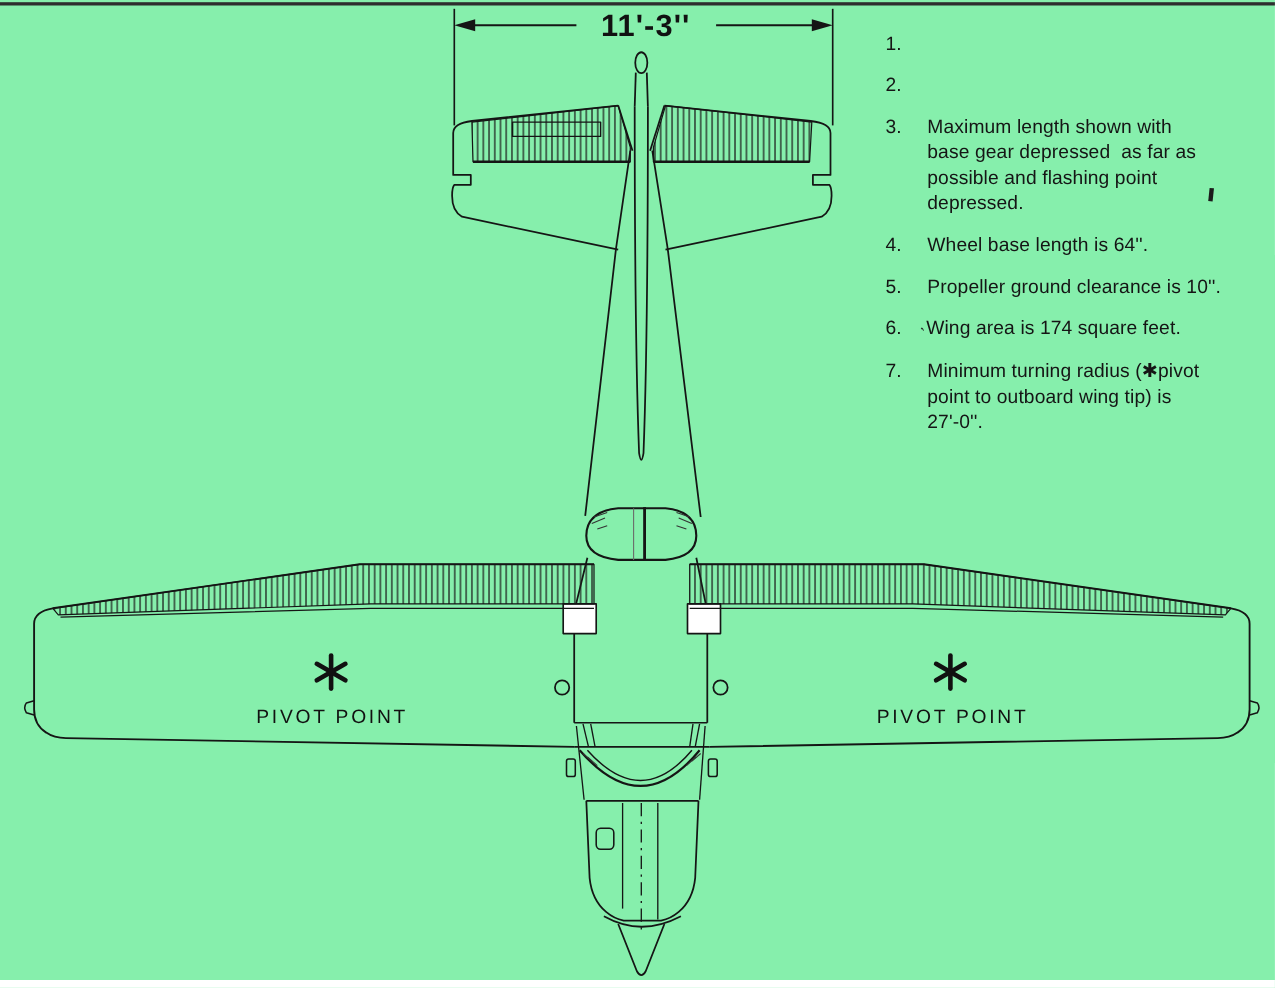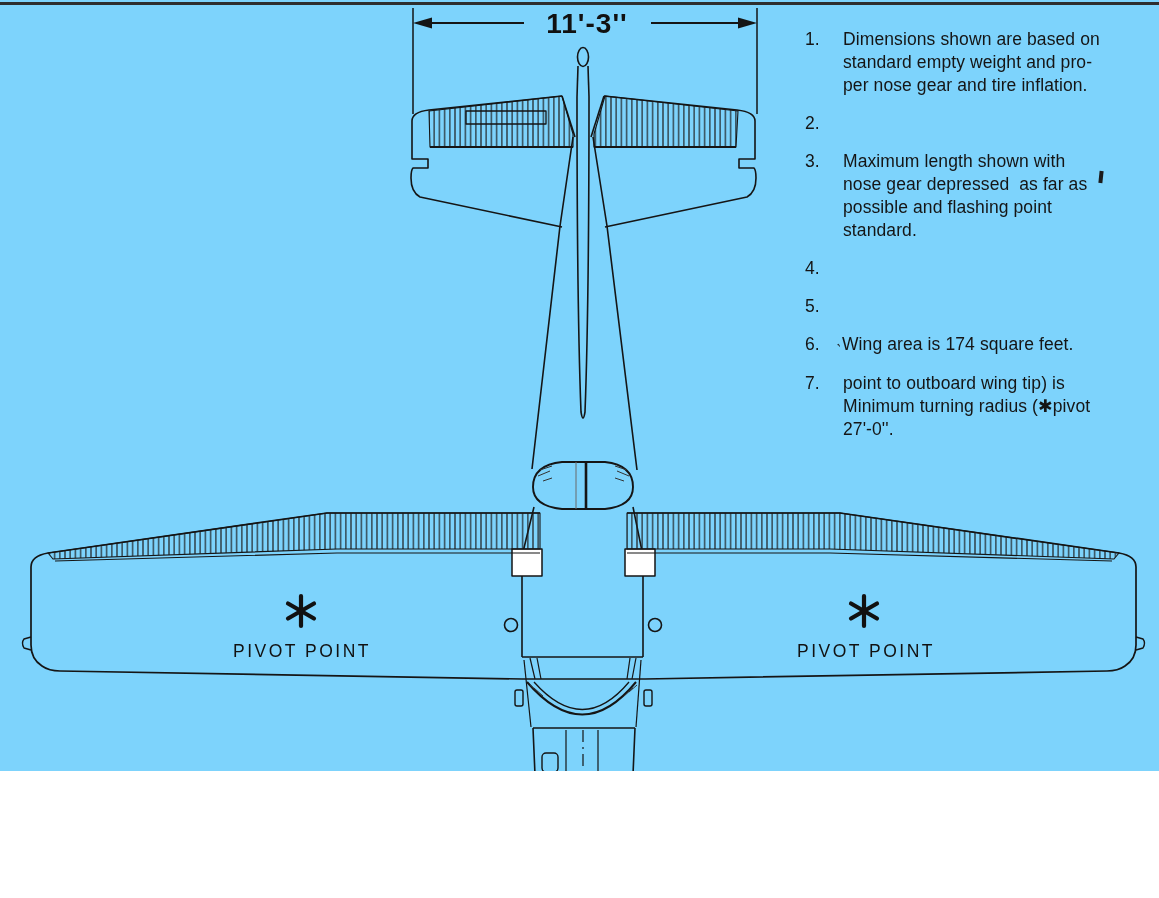--- a/index.html
+++ b/index.html
@@ -1,16 +1,16 @@
 <!DOCTYPE html>
 <html><head>
 <meta charset="utf-8">
 <style>
   html,body{margin:0;padding:0;background:#fff;}
-  #page{position:relative;width:1159px;height:771px;background:#7dd3fc;overflow:hidden;
+  #page{position:relative;width:1159px;height:891px;background:#86efac;overflow:hidden;
         font-family:"Liberation Sans","DejaVu Sans",sans-serif;color:#151515;}
   
   .top-rule{position:absolute;left:0;top:2px;width:1159px;height:3px;background:#2e2e2e;}
   .bottom-rule{position:absolute;left:0;top:893px;width:1159px;height:5px;background:#0e0e0e;}
   .bottom-rule-cap{position:absolute;left:0;top:894px;width:128px;height:3px;background:#565656;}
   .edge-speck{position:absolute;left:1099px;top:171px;width:4px;height:12px;background:#1b1b1b;transform:rotate(6deg);}
   
   #notes{position:absolute;left:805px;top:20px;width:350px;}
   .note{display:flex;margin-bottom:15px;}
   .note:first-child{margin-top:8px;}
@@ -158,55 +158,56 @@
         <line x1="851" y1="603.5" x2="877" y2="618.5"></line>
         <line x1="877" y1="603.5" x2="851" y2="618.5"></line>
       </g>
       <text class="pivot-label" x="866" y="657" text-anchor="middle">PIVOT POINT</text>
     </g>
   </svg>
 
   <div id="notes">
       <div class="note">
         <div class="note-num">1.</div>
-        <div class="note-body">
-          <div class="note-line">Dimensions shown are based on</div>
-          <div class="note-line">standard empty weight and pro-</div>
-          <div class="note-line">per nose gear and tire inflation.</div>
-        </div>
       </div>
       <div class="note">
         <div class="note-num">2.</div>
       </div>
       <div class="note">
         <div class="note-num">3.</div>
         <div class="note-body">
           <div class="note-line">Maximum length shown with</div>
-          <div class="note-line">nose gear depressed  as far as</div>
+          <div class="note-line">base gear depressed  as far as</div>
           <div class="note-line">possible and flashing point</div>
-          <div class="note-line">standard.</div>
+          <div class="note-line">depressed.</div>
         </div>
       </div>
       <div class="note">
         <div class="note-num">4.</div>
+        <div class="note-body">
+          <div class="note-line">Wheel base length is 64''.</div>
+        </div>
       </div>
       <div class="note">
         <div class="note-num">5.</div>
+        <div class="note-body">
+          <div class="note-line">Propeller ground clearance is 10''.</div>
+        </div>
       </div>
       <div class="note">
         <div class="note-num">6.</div>
         <div class="note-body">
           <div class="note-line"><span class="note-mark">,</span>Wing area is 174 square feet.</div>
         </div>
       </div>
       <div class="note">
         <div class="note-num">7.</div>
         <div class="note-body">
+          <div class="note-line">Minimum turning radius (✱pivot</div>
           <div class="note-line">point to outboard wing tip) is</div>
-          <div class="note-line">Minimum turning radius (✱pivot</div>
           <div class="note-line">27'-0''.</div>
         </div>
       </div>
     </div>
 
   <div class="edge-speck"></div>
   <div class="bottom-rule"></div>
   <div class="bottom-rule-cap"></div>
 </div>
 

